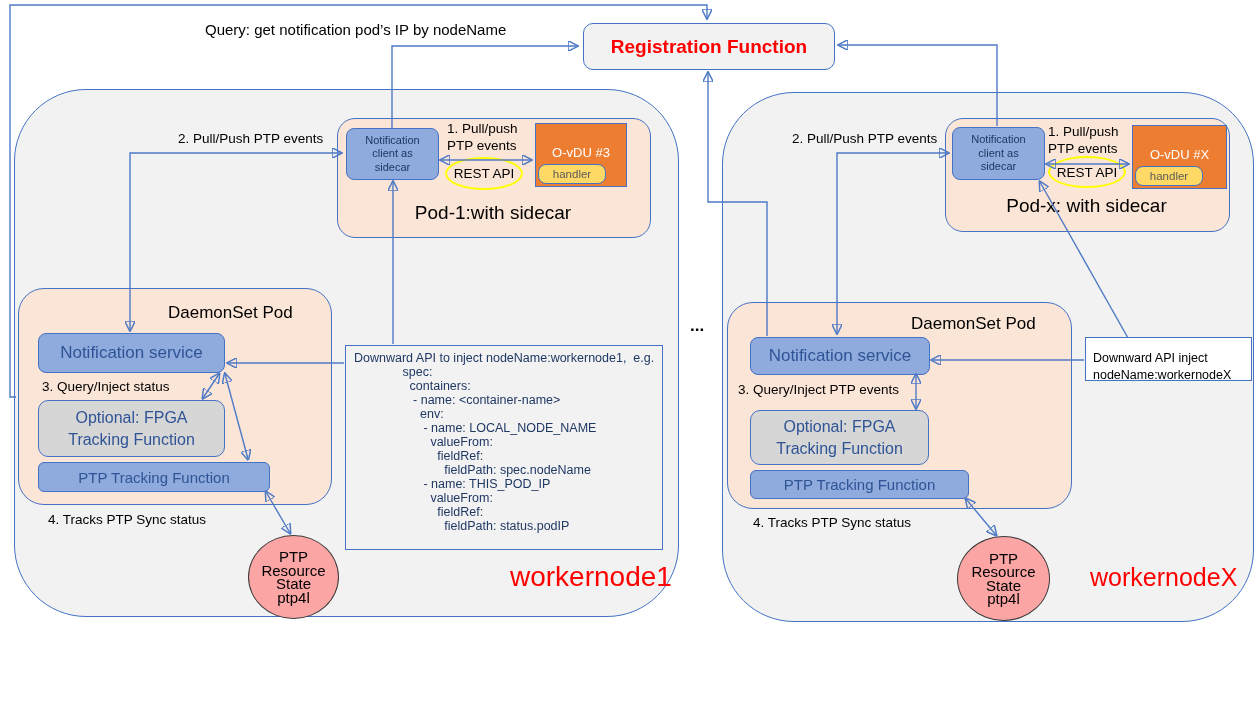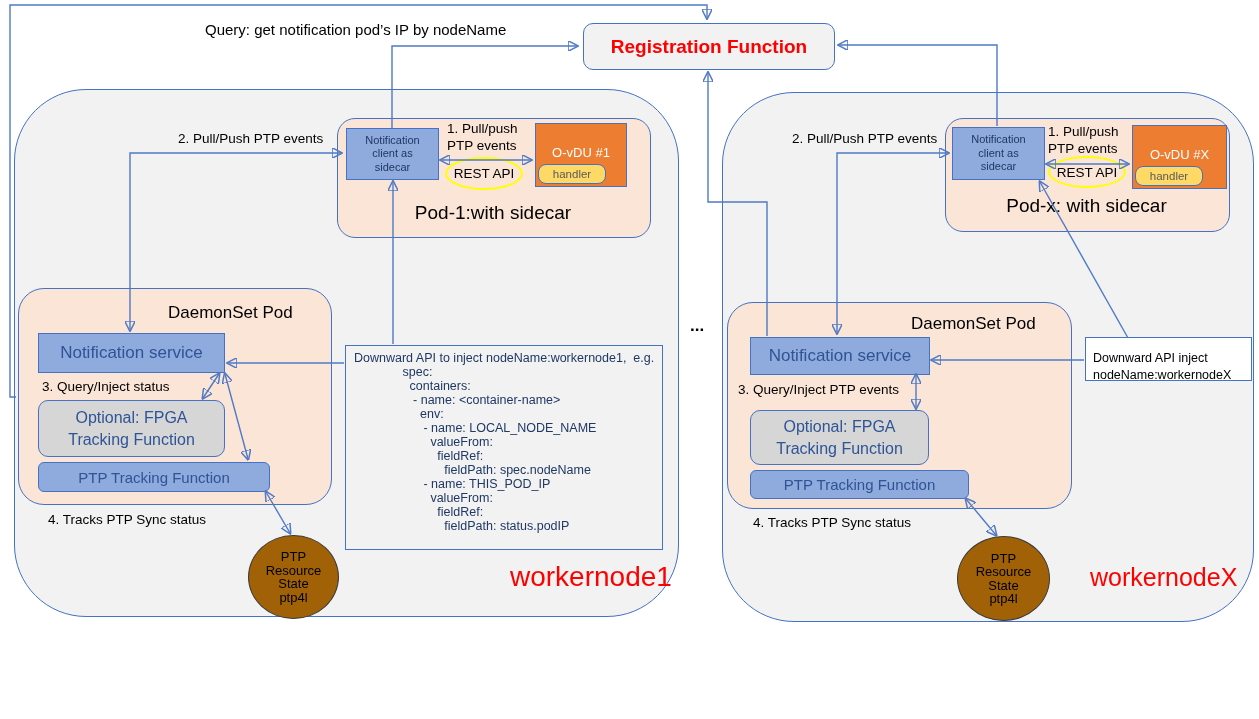--- a/index.html
+++ b/index.html
@@ -10,21 +10,21 @@
   .node{background:#f2f2f2;border:1.6px solid #4472c4;border-radius:72px;z-index:1;}
   #node1{left:14px;top:89px;width:663px;height:526px;}
   #nodeX{left:722px;top:92px;width:530px;height:528px;}
   
   .peach{background:#fbe5d6;border:1.4px solid #4472c4;z-index:2;}
   #pod1{left:337px;top:118px;width:312px;height:118px;border-radius:18px;}
   #podX{left:945px;top:118px;width:283px;height:112px;border-radius:18px;}
   #ds1{left:18px;top:288px;width:312px;height:215px;border-radius:26px;}
   #dsX{left:727px;top:302px;width:343px;height:205px;border-radius:26px;}
   
-  .bluebox{background:#8faadc;border:1.4px solid #4472c4;border-radius:0;color:#1f3864;
+  .bluebox{background:#8faadc;border:1.4px solid #4472c4;border-radius:8px;color:#1f3864;
     display:flex;align-items:center;justify-content:center;text-align:center;z-index:3;}
   #client1{left:346px;top:128px;width:91px;height:50px;font-size:11px;line-height:13.5px;white-space:pre-line;}
   #clientX{left:952px;top:127px;width:91px;height:51px;font-size:11px;line-height:13.5px;white-space:pre-line;}
   #svc1{left:38px;top:333px;width:185px;height:38px;font-size:17px;color:#2f5496;}
   #svcX{left:750px;top:337px;width:178px;height:36px;font-size:17px;color:#2f5496;}
   #ptp1{left:38px;top:462px;width:230px;height:28px;font-size:15px;color:#2f5496;border-radius:6px;}
   #ptpX{left:750px;top:470px;width:217px;height:27px;font-size:15px;color:#2f5496;border-radius:6px;}
   .graybox{background:#d6d6d6;border:1.4px solid #4472c4;border-radius:10px;color:#2f5496;
     display:flex;align-items:center;justify-content:center;text-align:center;z-index:3;white-space:pre-line;}
   #fpga1{left:38px;top:400px;width:185px;height:55px;font-size:16px;line-height:22px;}
@@ -58,23 +58,23 @@
   #dstitle1{left:168px;top:303px;font-size:17px;}
   #dstitleX{left:911px;top:314px;font-size:17px;}
   #step3-1{left:42px;top:379px;font-size:13.5px;}
   #step3-X{left:738px;top:382px;font-size:13.5px;}
   #step4-1{left:48px;top:512px;font-size:13.5px;}
   #step4-X{left:753px;top:515px;font-size:13.5px;}
   #wn1{left:510px;top:561px;font-size:28px;color:#ff0000;z-index:3;}
   #wnX{left:1090px;top:563px;font-size:25px;color:#ff0000;z-index:3;}
   #dots{left:690px;top:316px;font-size:17px;font-weight:bold;z-index:3;}
   
-  .circ{border:1.6px solid #3a3a3a;border-radius:50%;background:#a16207;color:#000;
+  .circ{border:1.6px solid #3a3a3a;border-radius:50%;background:#fca5a5;color:#000;
     display:flex;align-items:center;justify-content:center;text-align:center;
-    font-size:13px;line-height:13.5px;white-space:pre-line;z-index:3;}
+    font-size:15px;line-height:13.5px;white-space:pre-line;z-index:3;}
   #circ1{left:248px;top:535px;width:89px;height:82px;}
   #circX{left:957px;top:536px;width:91px;height:83px;}
   
   #yaml1{left:345px;top:345px;width:318px;height:205px;background:#f2f2f2;border:1.2px solid #4472c4;
     color:#1f3864;font-size:12.5px;line-height:14px;white-space:pre;z-index:3;padding:5px 0 0 8px;
     box-sizing:border-box;font-family:"Liberation Sans",sans-serif;}
   #dwX{left:1085px;top:337px;width:167px;height:44px;background:#ffffff;border:1.2px solid #4472c4;
     color:#000;font-size:12.5px;line-height:17px;white-space:pre-line;z-index:3;padding:12px 0 0 7px;
     box-sizing:border-box;}
   
@@ -96,21 +96,21 @@
   <div id="dots" class="abs lbl">...</div>
 
   <div id="pod1" class="abs peach"></div>
   <div id="client1" class="abs bluebox">Notification
 client as
 sidecar</div>
   <div id="step1-1" class="abs lbl">1. Pull/push
 PTP events</div>
   <div id="rest1" class="abs rest">REST API</div>
   <div id="vdu1" class="abs vdu">
-    <div class="vdu-label">O-vDU #1</div>
+    <div class="vdu-label">O-vDU #3</div>
     <div class="handler">handler</div>
   </div>
   <div id="podtitle1" class="abs lbl">Pod-1:with sidecar</div>
   <div id="step2-1" class="abs lbl">2. Pull/Push PTP events</div>
 
   <div id="ds1" class="abs peach"></div>
   <div id="dstitle1" class="abs lbl">DaemonSet Pod</div>
   <div id="svc1" class="abs bluebox">Notification service</div>
   <div id="step3-1" class="abs lbl">3. Query/Inject status</div>
   <div id="fpga1" class="abs graybox">Optional: FPGA

